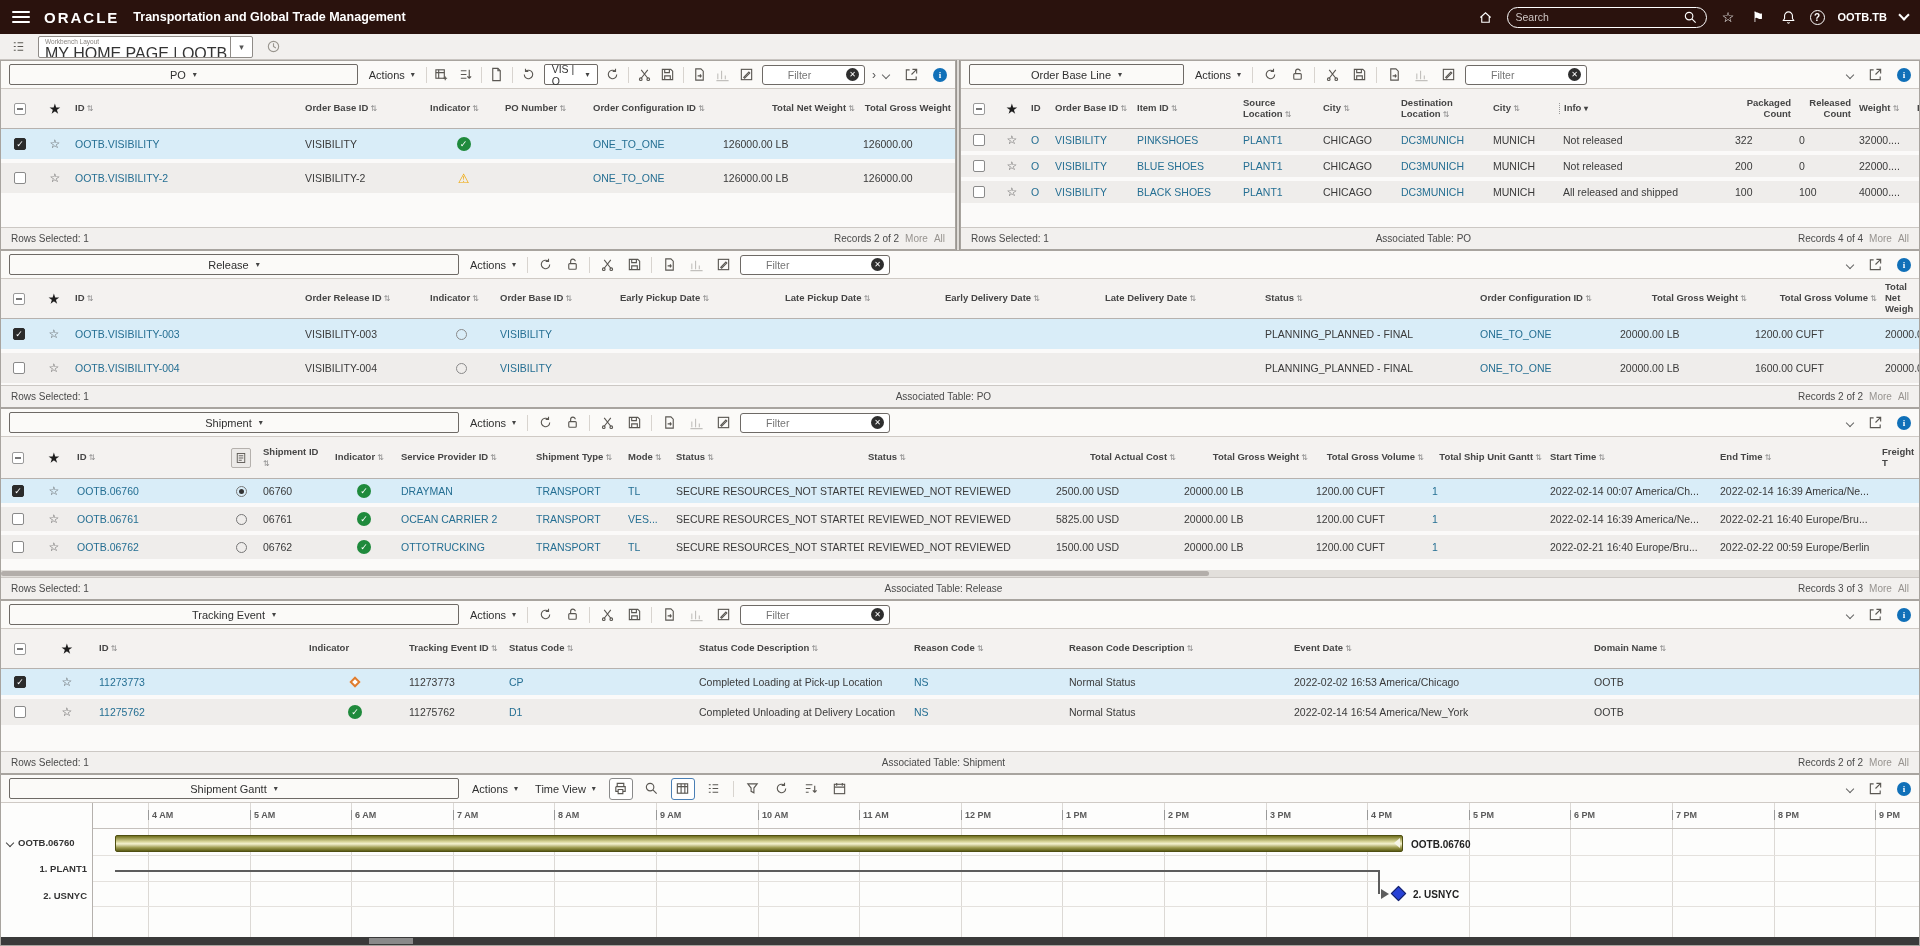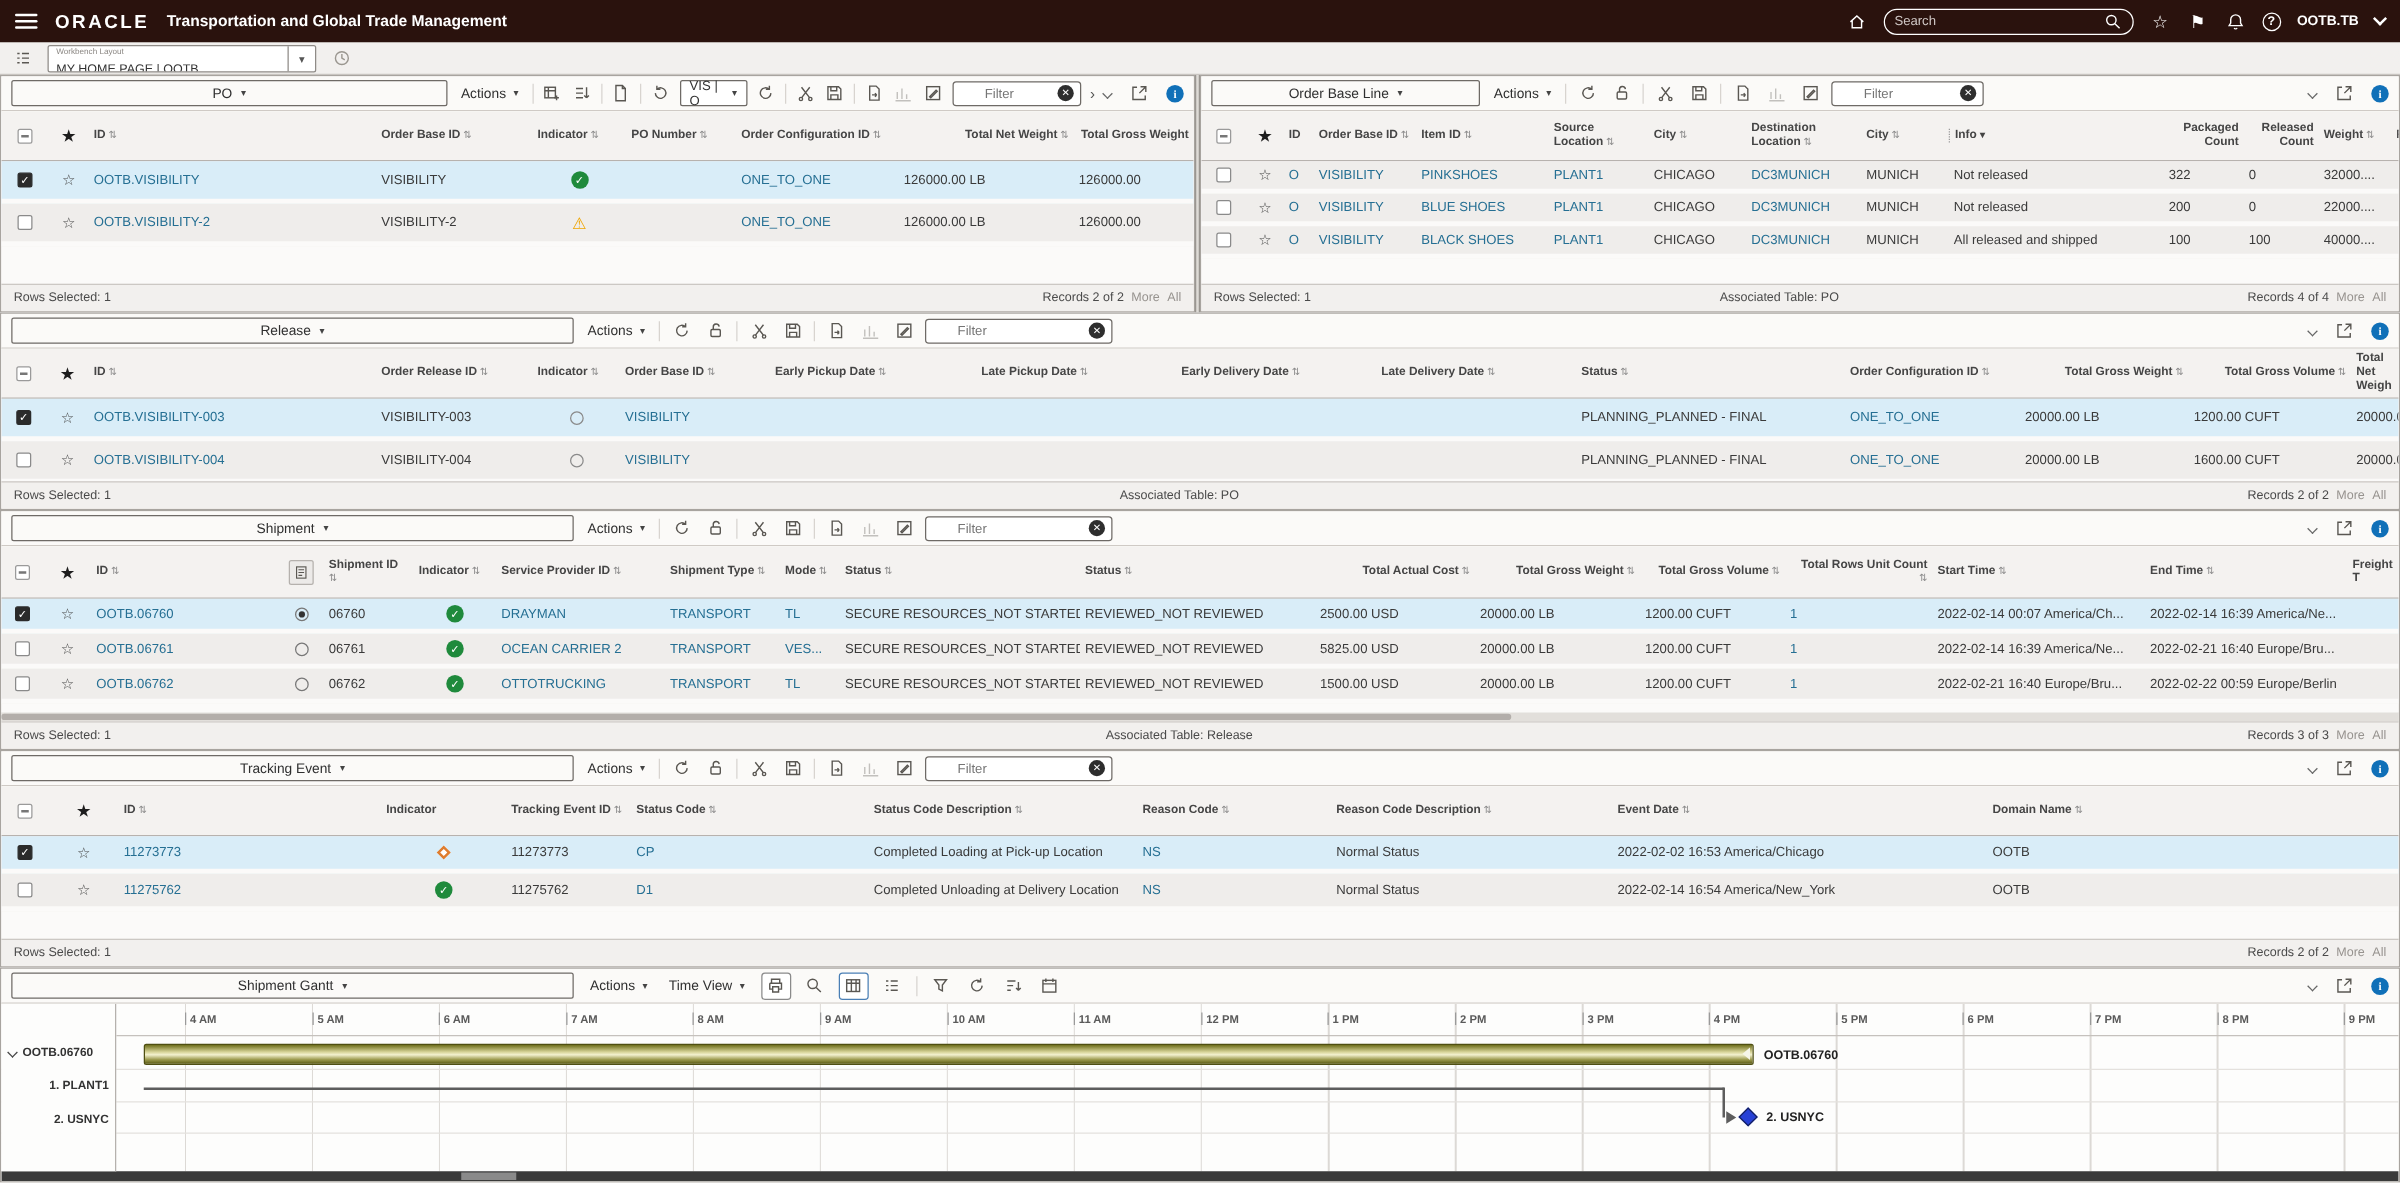--- a/index.html
+++ b/index.html
@@ -18,21 +18,21 @@
   .searchpill input::placeholder { color:#cfc7c5; }
   .tbico { width:17px; height:17px; display:flex; align-items:center; justify-content:center; font-size:14px; color:#fff; }
   .helpc { width:15px; height:15px; border:1.5px solid #fff; border-radius:50%; font-size:10px; font-weight:bold; display:flex; align-items:center; justify-content:center; }
   .uname { font-size:11px; font-weight:bold; }
   .chevd-w { width:8px; height:8px; border-right:2px solid #fff; border-bottom:2px solid #fff; transform:rotate(45deg); margin-top:-4px; }
   
   .wbbar { height:26px; background:#f2f0ee; border-bottom:1px solid #c9c5c1; display:flex; align-items:center; padding:0 8px; gap:10px; }
   .wbcombo { width:215px; height:22px; background:#fff; border:1px solid #8f8b87; border-radius:2px; display:flex; }
   .wbtxt { flex:1; padding:1px 6px; overflow:hidden; }
   .wblabel { font-size:6.5px; color:#8a8682; display:block; }
-  .wbval { font-size:10px; color:#333; white-space:nowrap;text-align:center; }
+  .wbval { font-size:16px; color:#333; white-space:nowrap;text-align:center; }
   .wbdrop { width:22px; border-left:1px solid #8f8b87; display:flex; align-items:center; justify-content:center; color:#555; font-size:9px; }
   
   .main { display:flex; flex-direction:column; height:886px; }
   .panel { background:#fbfaf9; border:1px solid #a8a49f; display:flex; flex-direction:column; overflow:hidden; }
   .row1 { display:flex; height:190px; }
   .row1 .panel.po-p { width:956px; }
   .vsplit { width:4px; background:#dedbd7; border-left:1px solid #9a9691; border-right:1px solid #9a9691; }
   .row1 .panel.obl-p { flex:1; }
   .rel-p { height:158px; } .shp-p { height:192px; } .trk-p { height:174px; } .gantt-p { flex:1; }
   .ptoolbar { height:28px; min-height:28px; display:flex; align-items:center; gap:7px; padding:0 8px; background:#fbfaf8; border-bottom:1px solid #cfcac5; }
@@ -712,21 +712,21 @@
         <span class="hc"><span class="srt">Shipment ID</span></span>
         <span class="hc"><span class="srt">Indicator</span></span>
         <span class="hc"><span class="srt">Service Provider ID</span></span>
         <span class="hc"><span class="srt">Shipment Type</span></span>
         <span class="hc"><span class="srt">Mode</span></span>
         <span class="hc"><span class="srt">Status</span></span>
         <span class="hc"><span class="srt">Status</span></span>
         <span class="hc hnum"><span class="srt">Total Actual Cost</span></span>
         <span class="hc hnum"><span class="srt">Total Gross Weight</span></span>
         <span class="hc hnum"><span class="srt">Total Gross Volume</span></span>
-        <span class="hc hnum"><span class="srt">Total Rows Unit Count</span></span>
+        <span class="hc hnum"><span class="srt">Total Ship Unit Gantt</span></span>
         <span class="hc"><span class="srt">Start Time</span></span>
         <span class="hc"><span class="srt">End Time</span></span>
         <span class="hc"><span>Freight T</span></span>
       </div>
       <div class="trow sel h28" style="grid-template-columns:34px 38px 150px 36px 72px 66px 135px 92px 48px 192px 188px 128px 132px 116px 118px 170px 162px 1fr;">
         <span class="c">
             <span class="cb on">✓</span>
           </span>
         <span class="c">
             <span class="star">☆</span>
@@ -940,20 +940,21 @@
         <a class="cell link">D1</a>
         <span class="cell">Completed Unloading at Delivery Location</span>
         <a class="cell link">NS</a>
         <span class="cell">Normal Status</span>
         <span class="cell">2022-02-14 16:54 America/New_York</span>
         <span class="cell">OOTB</span>
       </div>
     </div>
     <div class="pfoot">
       <span>Rows Selected: 1</span>
+      <span class="ctr">Associated Table: Shipment</span>
       <span class="recs">Records 2 of 2</span>
       <span class="moreall">More</span>
       <span class="moreall">All</span>
     </div>
   </section>
 
   <section class="panel gantt-p">
     <div class="ptoolbar gtoolbar">
       <div class="pname w450">
           <span>Shipment Gantt</span>

